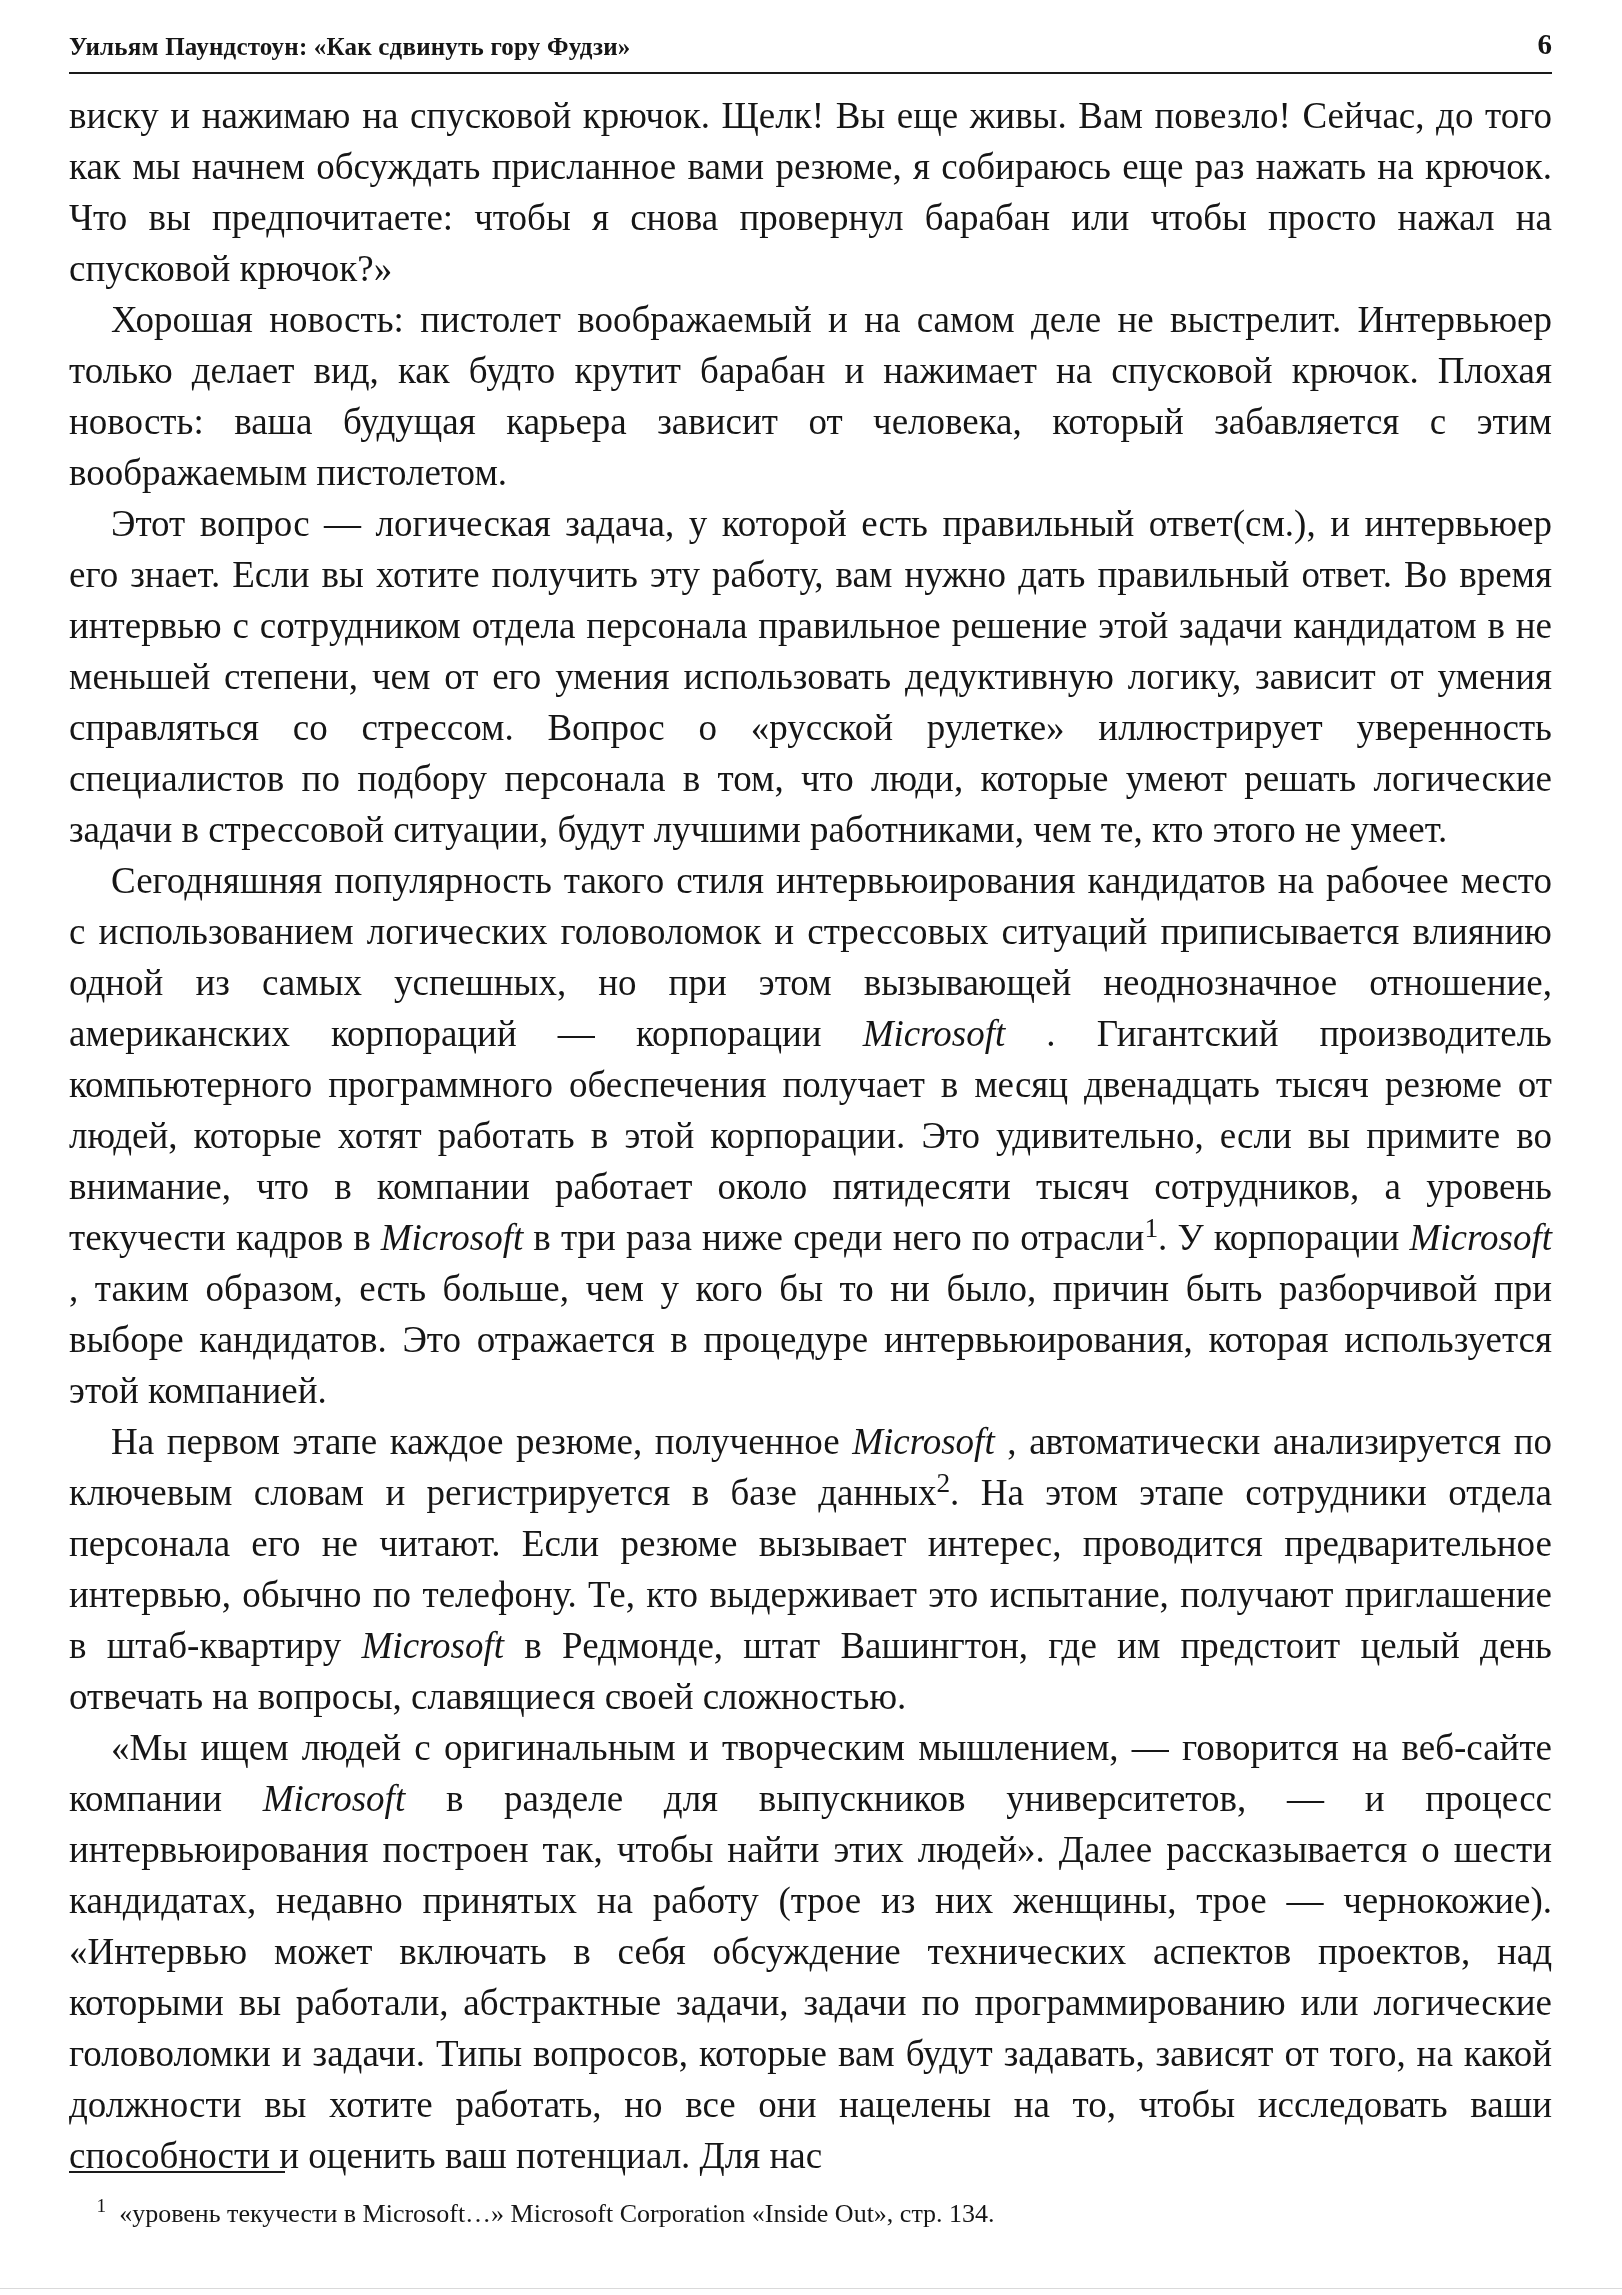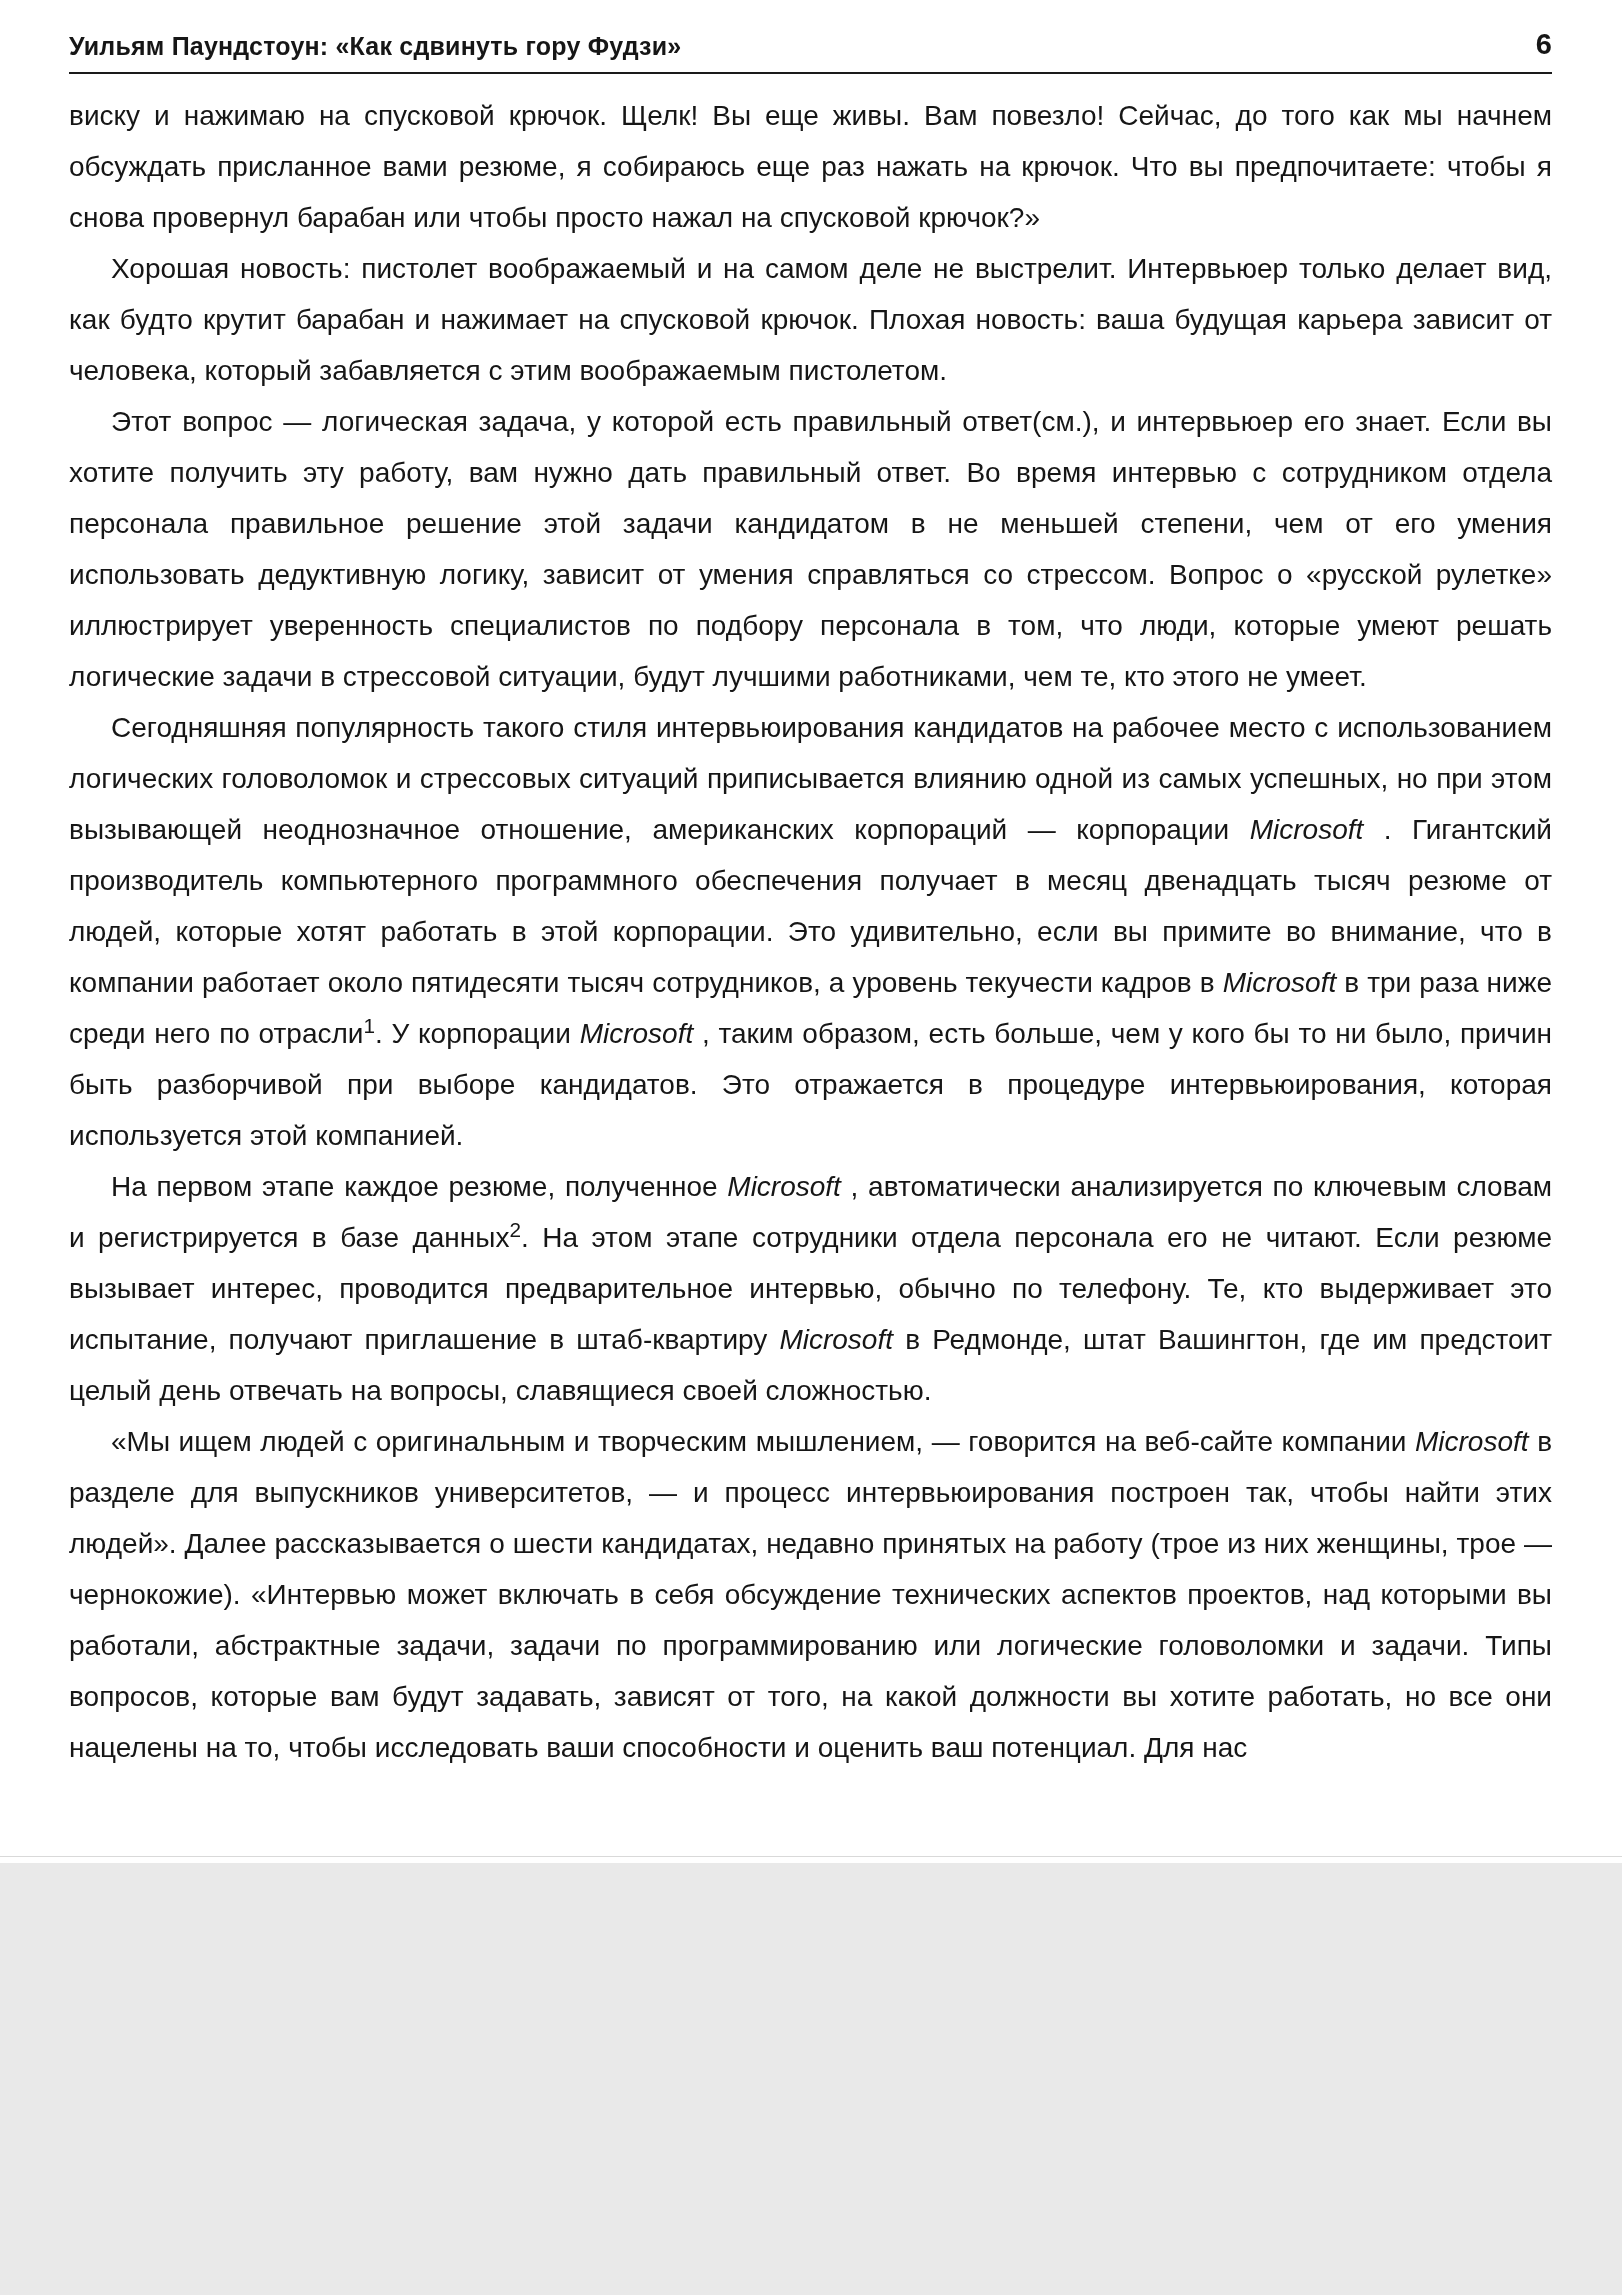--- a/index.html
+++ b/index.html
@@ -1,25 +1,25 @@
 <!DOCTYPE html>
 <html lang="ru" style="font-size:10.5px"><head>
 <meta charset="utf-8">
 <title>Document Page</title>
 <style>
   * { margin: 0; padding: 0; box-sizing: border-box; }
   html, body { background: #e9e9e9; }
   .page {
     position: relative;
     width: 1622px;
-    height: 1863px;
+    height: 2295px;
     margin: 0 auto;
     background: #ffffff;
     color: #161616;
-    font-family: Liberation Sans, sans-serif;
+    font-family: Liberation Serif, serif;
     overflow: hidden;
   }
   .content {
     position: absolute;
     left: 69px;
     right: 70px;
     top: 27.5px;
   }
   .header {
     display: flex;
@@ -32,21 +32,21 @@
     font-weight: bold;
     font-size: 25px;
     letter-spacing: 0.2px;
   }
   .page-number {
     font-weight: bold;
     font-size: 29px;
   }
   .body-text {
     margin-top: 15.7px;
-    font-size: 28px;
+    font-size: 37px;
     line-height: 51px;
     text-align: justify;
   }
   .para { text-indent: 42px; }
   .para.no-indent { text-indent: 0; }
   .italic { font-style: italic; }
   sup {
     font-size: 0.74em;
     line-height: 0;
     vertical-align: super;

